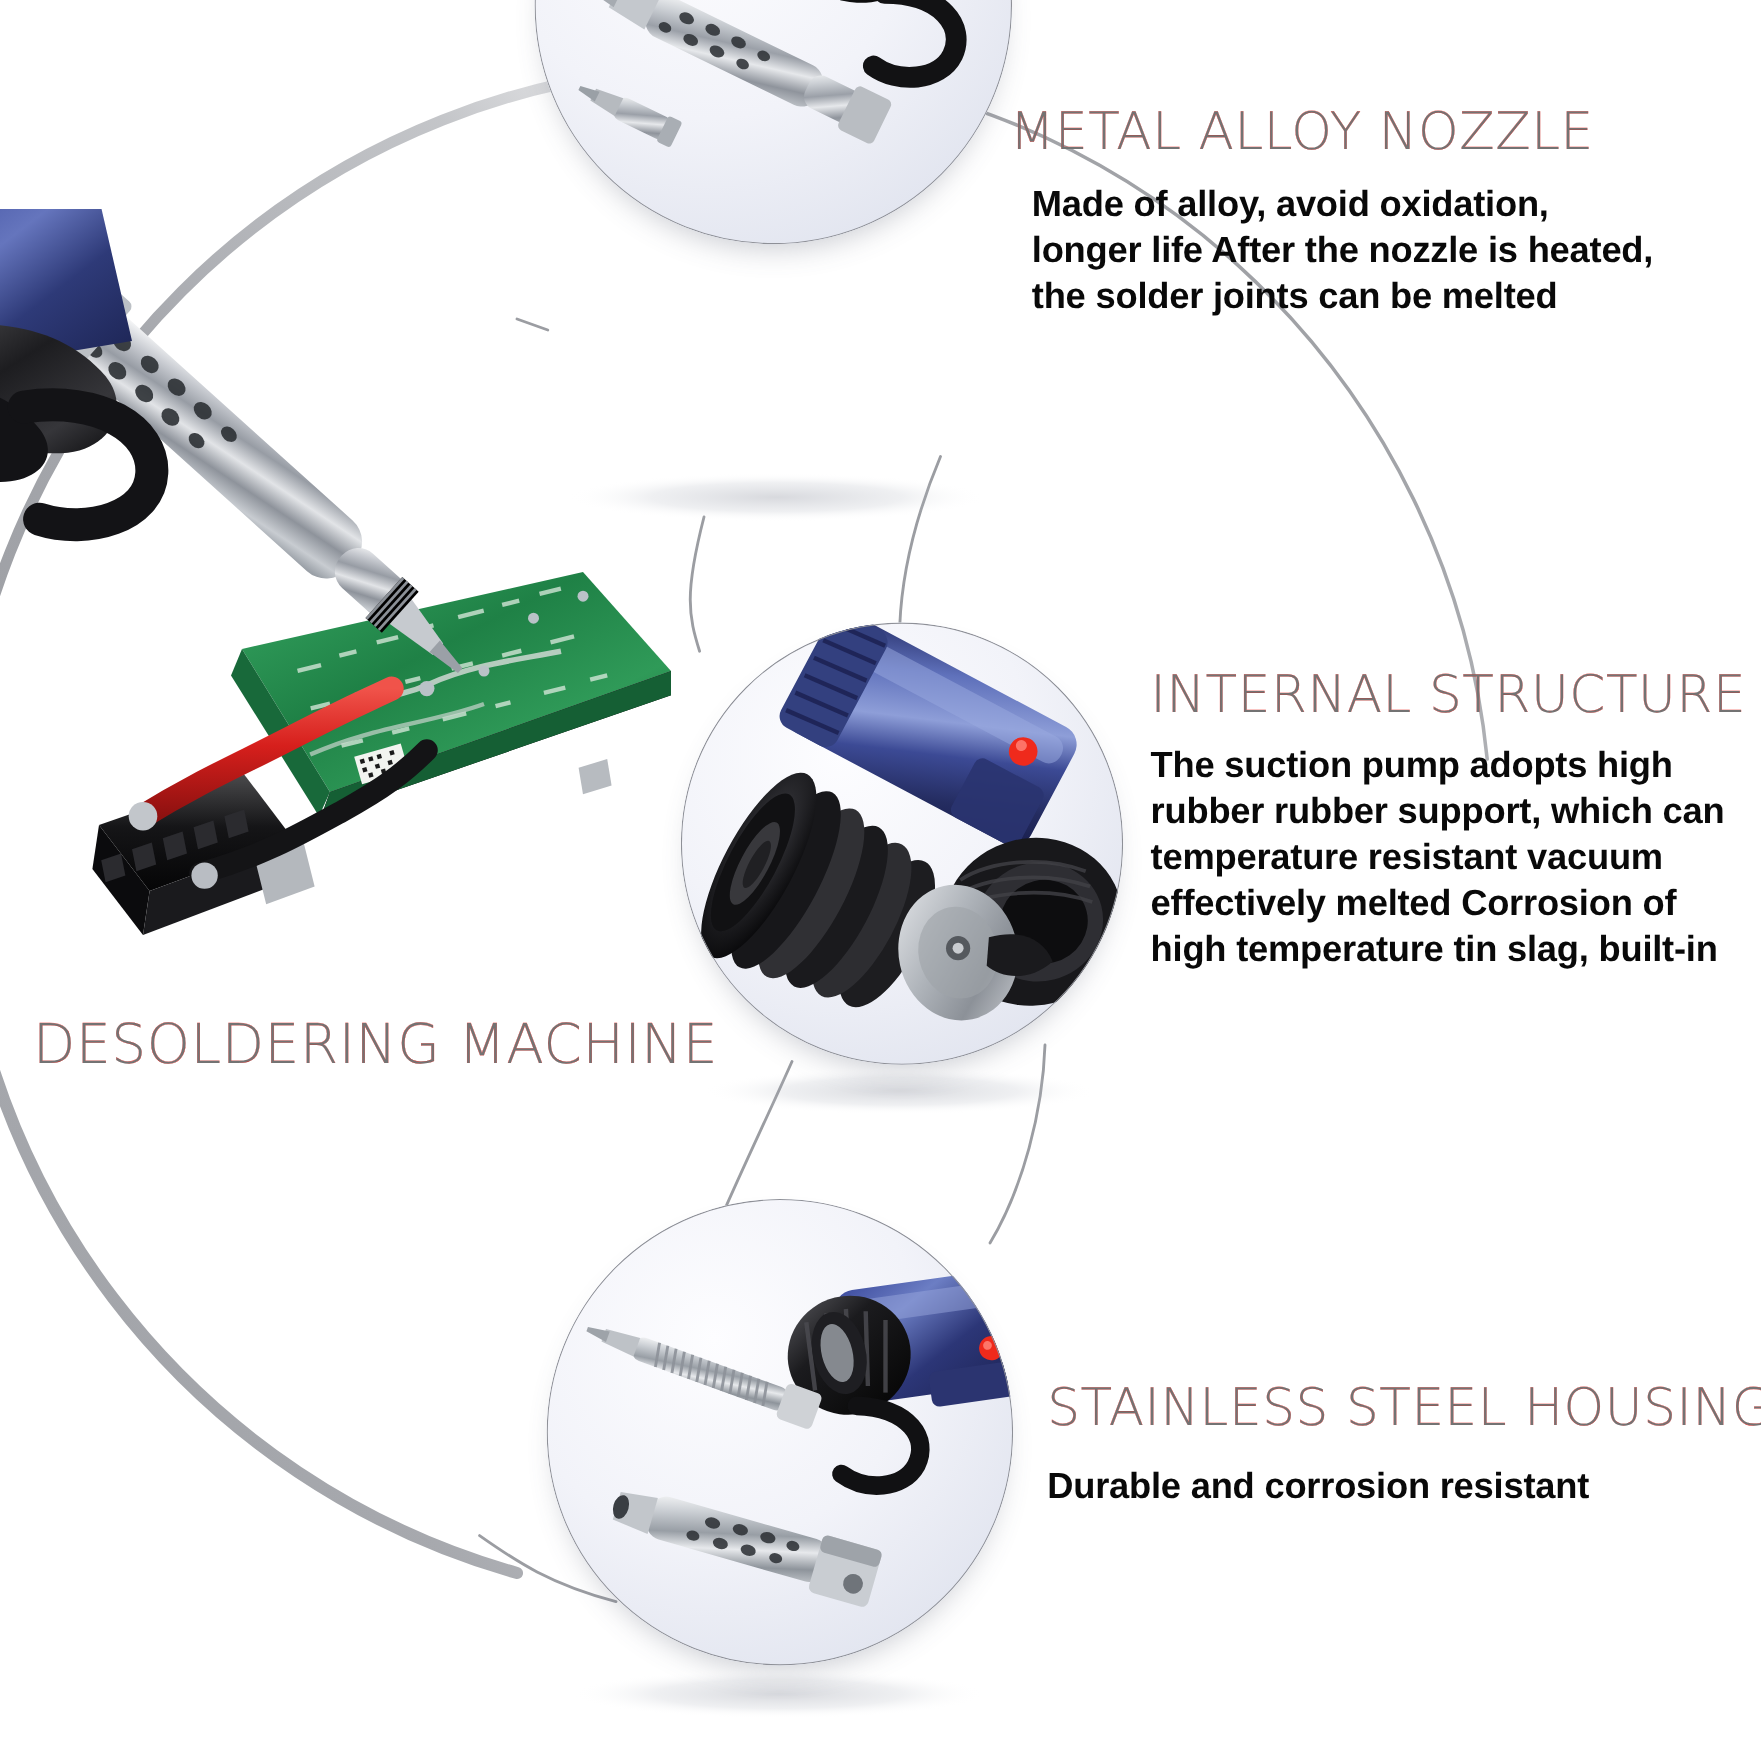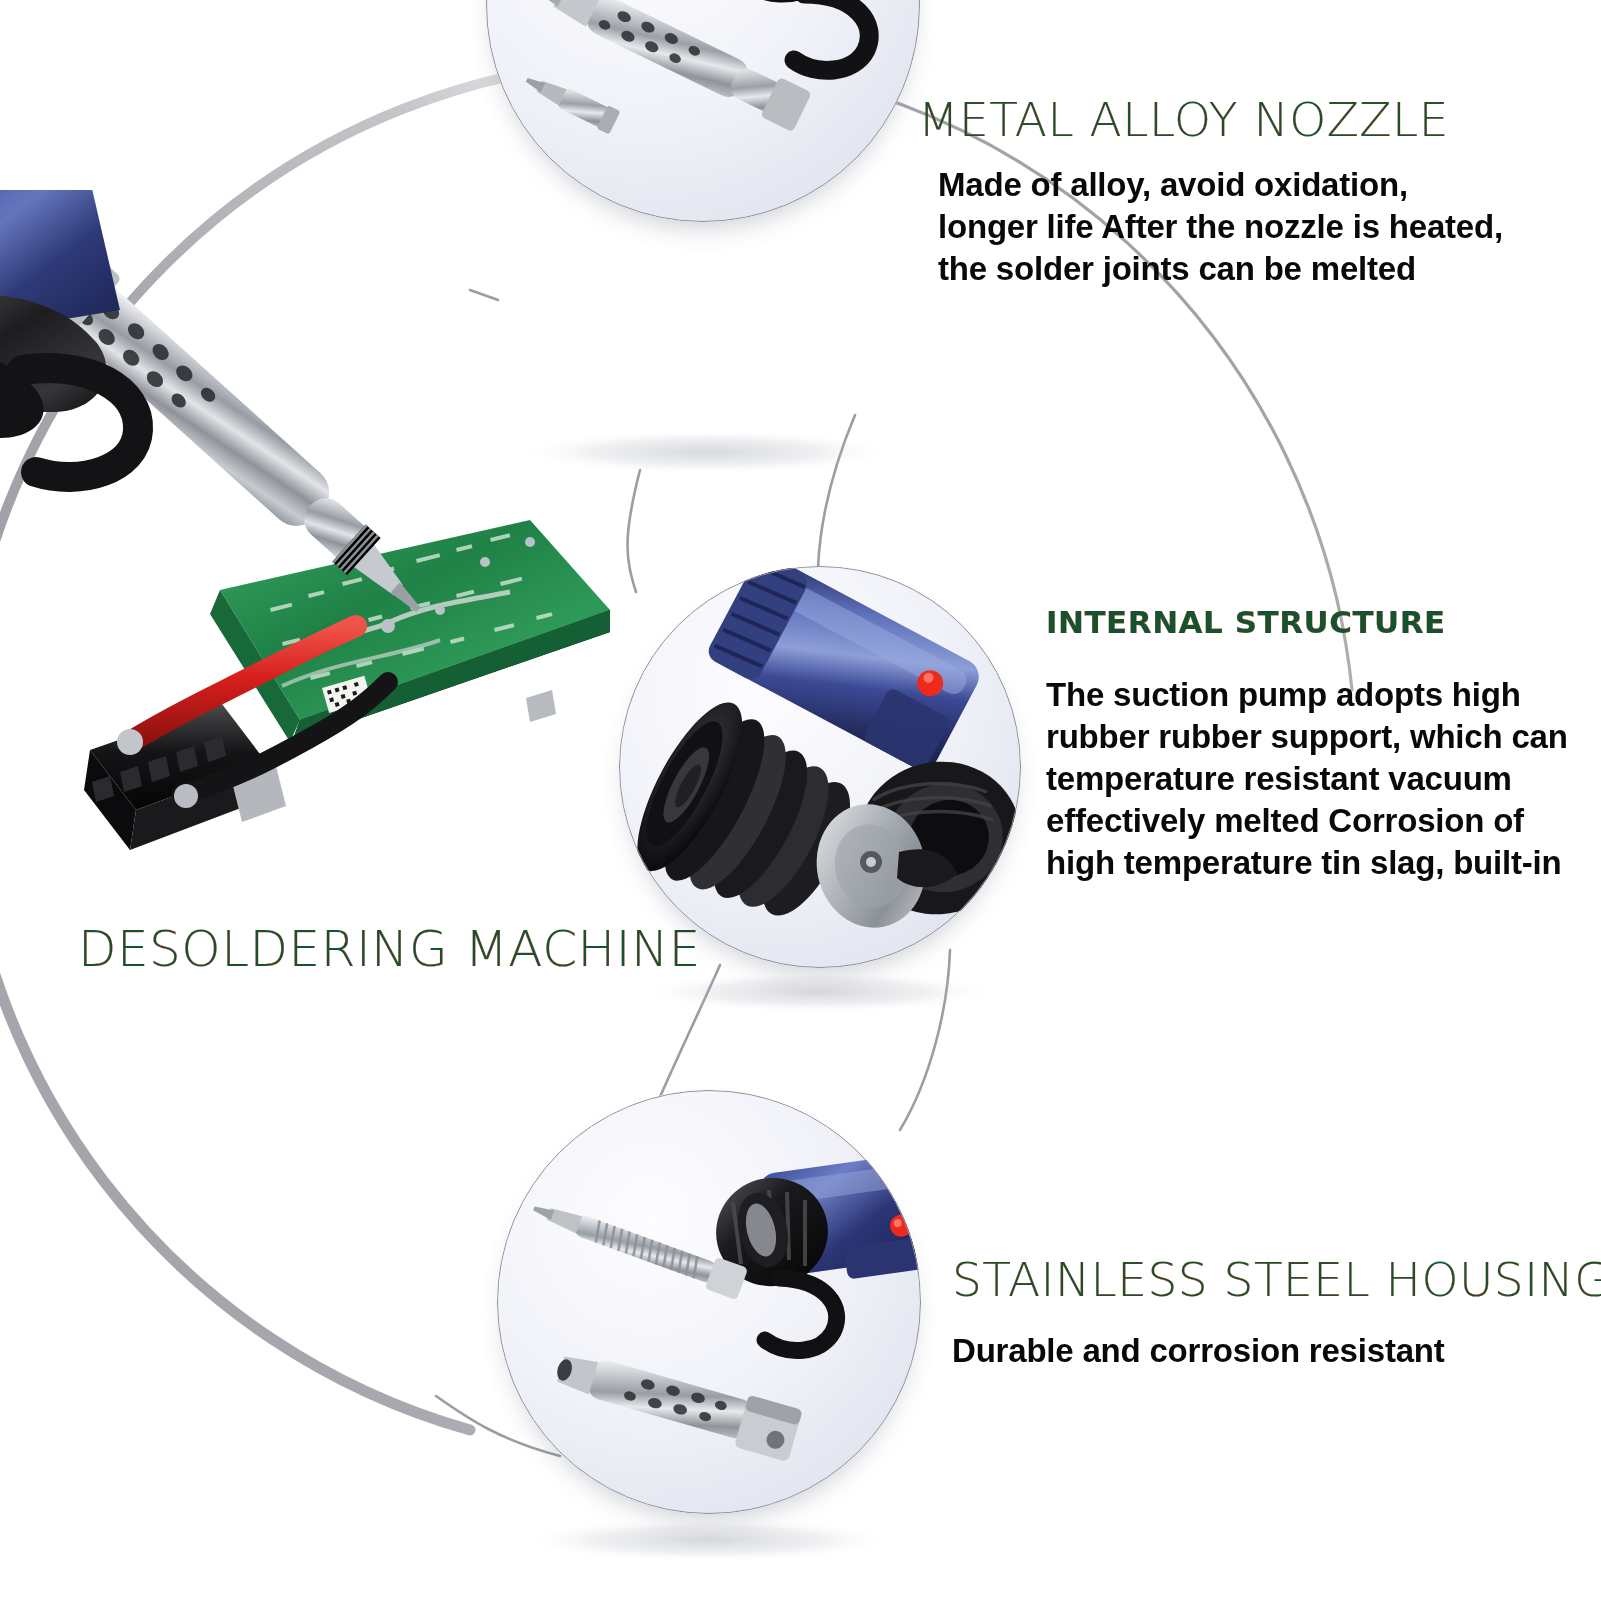--- a/index.html
+++ b/index.html
@@ -37,21 +37,21 @@
   
   .vig{position:absolute;inset:0;border-radius:50%;
        background:radial-gradient(circle at 36% 30%, #fdfdff 0%, #f2f3f9 46%, #e3e6f0 78%, #d9dce9 100%);}
 
   
   .pc{position:absolute;}
 
   
   .headline{
     position:absolute;
-    color:#14532d;
+    color:#737373;
     font-family:"DejaVu Sans","Liberation Sans",sans-serif;
     font-weight:300;
     letter-spacing:.5px;
     white-space:nowrap;
     -webkit-text-stroke:0.2px #e8231e;
   }
   .subhead{
     position:absolute;
     color:#111111;
     font-family:"DejaVu Sans","Liberation Sans",sans-serif;
@@ -517,29 +517,29 @@
     </svg>
   </div>
 
   <div class="headline" style="left:918px;top:92px;font-size:47px;">METAL ALLOY NOZZLE</div>
   <div class="body-text" style="left:938px;top:164px;">
     <div>Made of alloy, avoid oxidation,</div>
     <div>longer life After the nozzle is heated,</div>
     <div>the solder joints can be melted</div>
   </div>
 
-  <div class="headline" style="left:1046px;top:604px;font-size:31px;font-weight:bold;">INTERNAL STRUCTURE</div>
+  <div class="headline" style="left:1046px;top:604px;font-size:47px;">INTERNAL STRUCTURE</div>
   <div class="body-text" style="left:1046px;top:674px;">
     <div>The suction pump adopts high</div>
     <div>rubber rubber support, which can</div>
     <div>temperature resistant vacuum</div>
     <div>effectively melted Corrosion of</div>
     <div>high temperature tin slag, built-in</div>
   </div>
 
   <div class="headline" style="left:952px;top:1252px;font-size:47px;">STAINLESS STEEL HOUSING</div>
   <div class="body-text" style="left:952px;top:1330px;">
     <div>Durable and corrosion resistant</div>
   </div>
 
-  <div class="headline" style="left:30px;top:920px;font-size:50px;margin-left:48px;">DESOLDERING MACHINE</div>
+  <div class="headline" style="left:30px;top:920px;font-size:50px;">DESOLDERING MACHINE</div>
 
 </div>
 
 </body></html>

